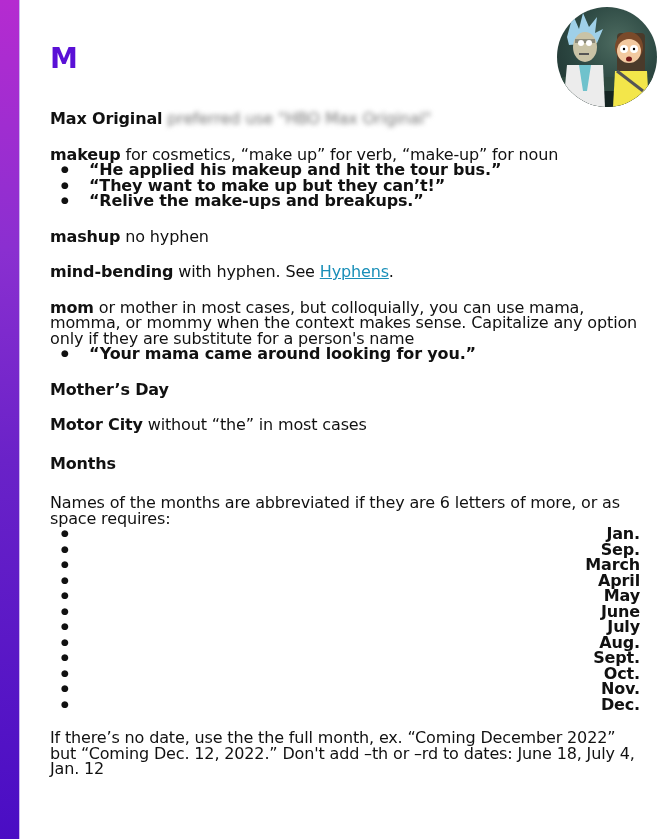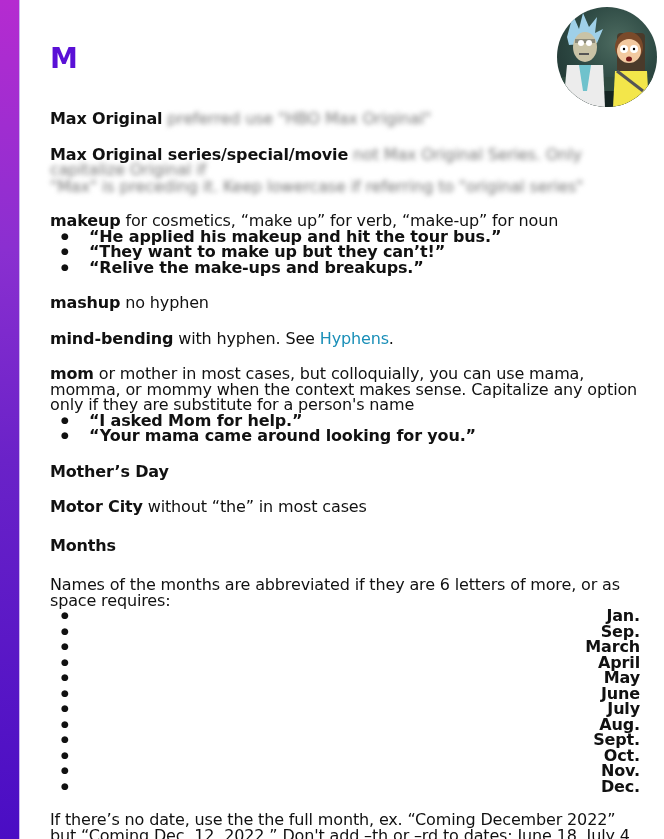--- a/index.html
+++ b/index.html
@@ -35,21 +35,21 @@
     .term { font-weight: bold; }
     .blur {
       color: #777; filter: blur(2.6px);
     }
     .blur-line { display: block; margin-top: 1px; }
     ul.bullets { list-style: none; margin: 0; padding: 0; font-weight: bold; }
     ul.bullets li { position: relative; padding-left: 39px; }
     ul.bullets li::before {
       content: "●"; position: absolute; left: 11px; top: 0; font-size: 9px;
     }
-    .link { color: #1a8fb8; }
+    .link { color: #1a8fb8; text-decoration: underline; }
     .heading { font-weight: bold; }
     ul.months li { line-height: 15.5px; text-align: right; }
   </style>
 </head>
 <body>
 
 <div class="sidebar-bar"></div>
 <div class="sidebar-edge"></div>
 
 <div class="letter">M</div>
@@ -85,25 +85,20 @@
   </svg>
 </div>
 
 <div class="content">
 
   <div class="entry">
     <span class="term">Max Original</span>
     <span class="blur">preferred use "HBO Max Original"</span>
   </div>
 
-  <div class="entry" style="margin-bottom:19px;">
-    <span class="term">Max Original series/special/movie</span>
-    <span class="blur">not Max Original Series. Only capitalize Original if</span>
-    <span class="blur blur-line">"Max" is preceding it. Keep lowercase if referring to "original series"</span>
-  </div>
 
   <div class="entry">
     <span class="term">makeup</span><span> for cosmetics, “make up” for verb, “make-up” for noun</span>
     <ul class="bullets">
       <li>“He applied his makeup and hit the tour bus.”</li>
       <li>“They want to make up but they can’t!”</li>
       <li>“Relive the make-ups and breakups.”</li>
     </ul>
   </div>
 
@@ -111,21 +106,20 @@
     <span class="term">mashup</span><span> no hyphen</span>
   </div>
 
   <div class="entry">
     <span class="term">mind-bending</span><span> with hyphen. See </span><a class="link">Hyphens</a><span>.</span>
   </div>
 
   <div class="entry">
     <span class="term">mom</span><span> or mother in most cases, but colloquially, you can use mama, momma, or mommy when the context makes sense. Capitalize any option only if they are substitute for a person's name</span>
     <ul class="bullets">
-      <li>“I asked Mom for help.”</li>
       <li>“Your mama came around looking for you.”</li>
     </ul>
   </div>
 
   <div class="entry">
     <span class="term">Mother’s Day</span>
   </div>
 
   <div class="entry" style="margin-bottom:23px;">
     <span class="term">Motor City</span><span> without “the” in most cases</span>

